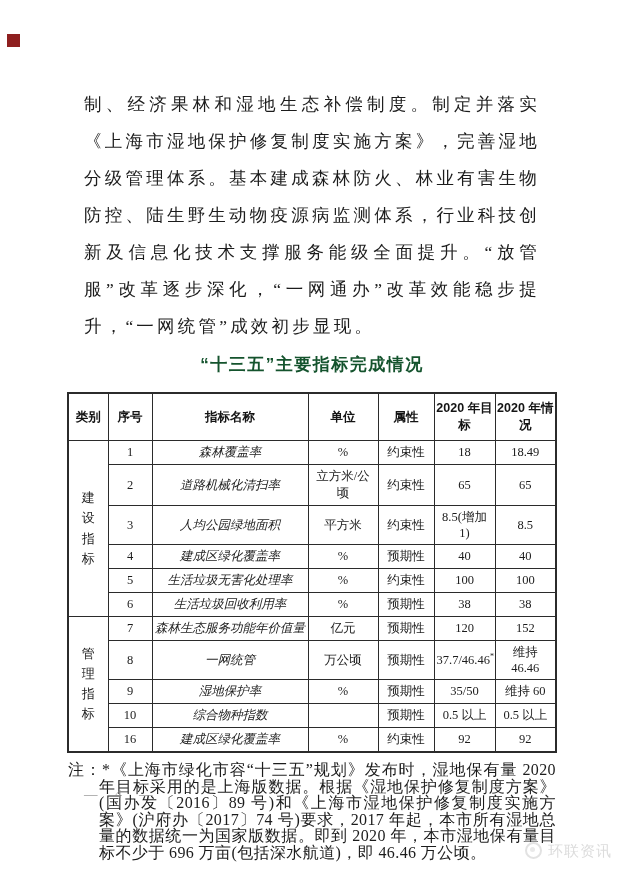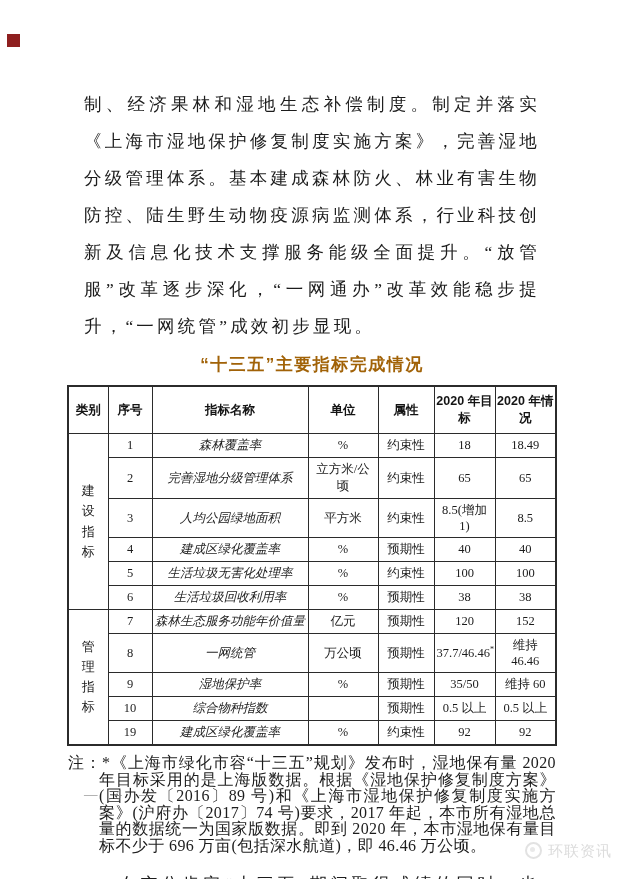--- a/index.html
+++ b/index.html
@@ -13,25 +13,25 @@
   .body-text {
     width:456px; margin:0 auto;
     font-size:17.5px; line-height:37px; letter-spacing:3.2px;
     text-align:justify; color:#1c1c1c;
   }
   #p1 { margin-top:86px; margin-bottom:0; }
 
   .table-title {
     margin:8px 0 0 0; text-align:center;
     font-family:"Liberation Sans","DejaVu Sans",sans-serif;
-    font-size:17px; font-weight:bold; color:#a16207; letter-spacing:1.5px;
+    font-size:17px; font-weight:bold; color:#14532d; letter-spacing:1.5px;
   }
 
   table.indicators {
-    width:488px; margin:9px auto 0 auto;
+    width:488px; margin:16px auto 0 auto;
     border-collapse:collapse; table-layout:fixed;
     border:2px solid #2b2b2b;
   }
   table.indicators th, table.indicators td { border:1px solid #2b2b2b; }
   table.indicators th {
     font-family:"Liberation Sans","DejaVu Sans",sans-serif;
     font-size:12.5px; font-weight:bold; padding:6px 1px; color:#141414;
     text-align:center;
   }
   table.indicators td {
@@ -119,21 +119,21 @@
           </td>
           <td class="num-cell">1</td>
           <td class="name-cell">森林覆盖率</td>
           <td class="unit-cell">%</td>
           <td class="attr-cell">约束性</td>
           <td class="target-cell">18</td>
           <td class="result-cell">18.49</td>
         </tr>
         <tr>
           <td class="num-cell">2</td>
-          <td class="name-cell">完善湿地分级管理体系</td>
+          <td class="name-cell">道路机械化清扫率</td>
           <td class="unit-cell">立方米/公顷</td>
           <td class="attr-cell">约束性</td>
           <td class="target-cell">65</td>
           <td class="result-cell">65</td>
         </tr>
         <tr>
           <td class="num-cell">3</td>
           <td class="name-cell">人均公园绿地面积</td>
           <td class="unit-cell">平方米</td>
           <td class="attr-cell">约束性</td>
@@ -196,21 +196,21 @@
         </tr>
         <tr>
           <td class="num-cell">10</td>
           <td class="name-cell">综合物种指数</td>
           <td class="unit-cell"></td>
           <td class="attr-cell">预期性</td>
           <td class="target-cell">0.5 以上</td>
           <td class="result-cell">0.5 以上</td>
         </tr>
         <tr>
-          <td class="num-cell">19</td>
+          <td class="num-cell">16</td>
           <td class="name-cell">建成区绿化覆盖率</td>
           <td class="unit-cell">%</td>
           <td class="attr-cell">约束性</td>
           <td class="target-cell">92</td>
           <td class="result-cell">92</td>
         </tr>
       </tbody>
   </table>
 
   <div class="note">注：*《上海市绿化市容“十三五”规划》发布时，湿地保有量 2020 年目标采用的是上海版数据。根据《湿地保护修复制度方案》(国办发〔2016〕89 号)和《上海市湿地保护修复制度实施方案》(沪府办〔2017〕74 号)要求，2017 年起，本市所有湿地总量的数据统一为国家版数据。即到 2020 年，本市湿地保有量目标不少于 696 万亩(包括深水航道)，即 46.46 万公顷。</div>

